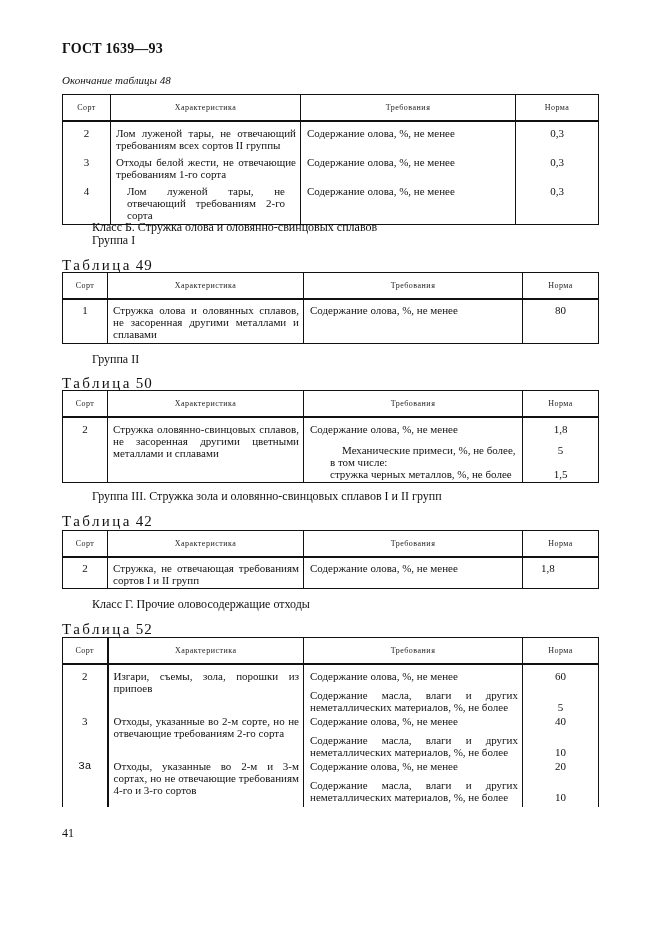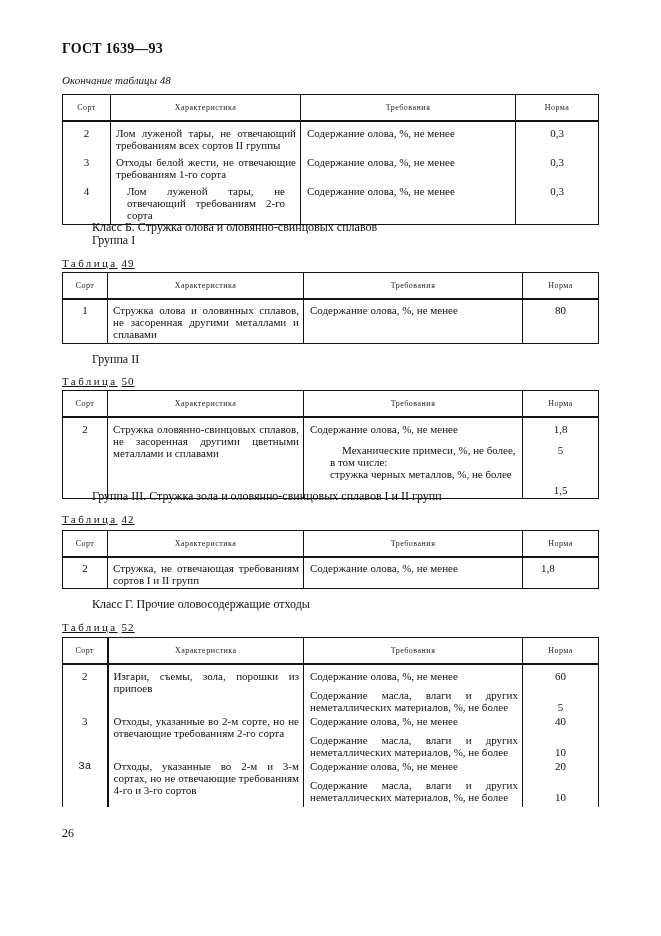--- a/index.html
+++ b/index.html
@@ -2,21 +2,21 @@
 <html><head>
 <meta charset="utf-8">
 <style>
   html, body { margin:0; padding:0; background:#fff; }
   body { width:661px; height:936px; position:relative; overflow:hidden;
          font-family:"Liberation Serif","DejaVu Serif",serif; color:#111; }
   .abs { position:absolute; }
   .header { left:62px; top:41px; font-size:14px; font-weight:bold; letter-spacing:0.2px; }
   .cont { left:62px; top:74px; font-size:11px; font-style:italic; }
   .heading { font-size:12px; line-height:14px; }
-  .tlabel { font-size:11px; letter-spacing:2.4px;text-decoration:underline; }
+  .tlabel { font-size:15px; letter-spacing:2.4px; }
   .tlabel .num { letter-spacing:1px; margin-left:4px; }
   table { position:absolute; border-collapse:collapse; table-layout:fixed;
           border:1.5px solid #111; font-size:11px; line-height:12px; }
   th { font-weight:normal; font-size:8px; height:23px; border:1px solid #111;
        border-bottom:2px solid #111; text-align:center; vertical-align:middle; letter-spacing:0.5px; color:#222; }
   td { vertical-align:top; padding:0; border-left:1px solid #111; border-right:1px solid #111; }
   td.sort { text-align:center; }
   td.norm { text-align:center; }
   .cell-char { text-align:justify; padding:0 4px 0 5px; }
   .cell-req { padding:0 4px 0 6px; }
@@ -146,21 +146,21 @@
         <div class="cell-req">
           <span class="line">Содержание олова, %, не менее</span>
           <span class="line" style="margin-top:9px;margin-left:32px;">Механические примеси, %, не более,</span>
           <span class="ind">в том числе:</span>
           <span class="ind">стружка черных металлов, %, не более</span>
         </div>
       </td>
       <td class="norm" style="padding:5px 0 2px;">
         <span class="line">1,8</span>
         <span class="line" style="margin-top:9px;">5</span>
-        <span class="line" style="margin-top:28px;">1,5</span>
+        <span class="line" style="margin-top:12px;">1,5</span>
       </td>
     </tr>
   </tbody>
 </table>
 
 <div class="abs heading" style="left:92px; top:489px;">Группа III. Стружка зола и оловянно-свинцовых сплавов I и II групп</div>
 
 <div class="abs tlabel" style="left:62px; top:513px;">
   <span>Таблица</span><span class="num">42</span>
 </div>
@@ -261,13 +261,13 @@
         </div>
       </td>
       <td class="norm" style="padding:2px 0 4px;">
         <span class="line">20</span>
         <span class="line" style="margin-top:19px;">10</span>
       </td>
     </tr>
   </tbody>
 </table>
 
-<div class="abs pageno">26</div>
+<div class="abs pageno">41</div>
 
 </body></html>

